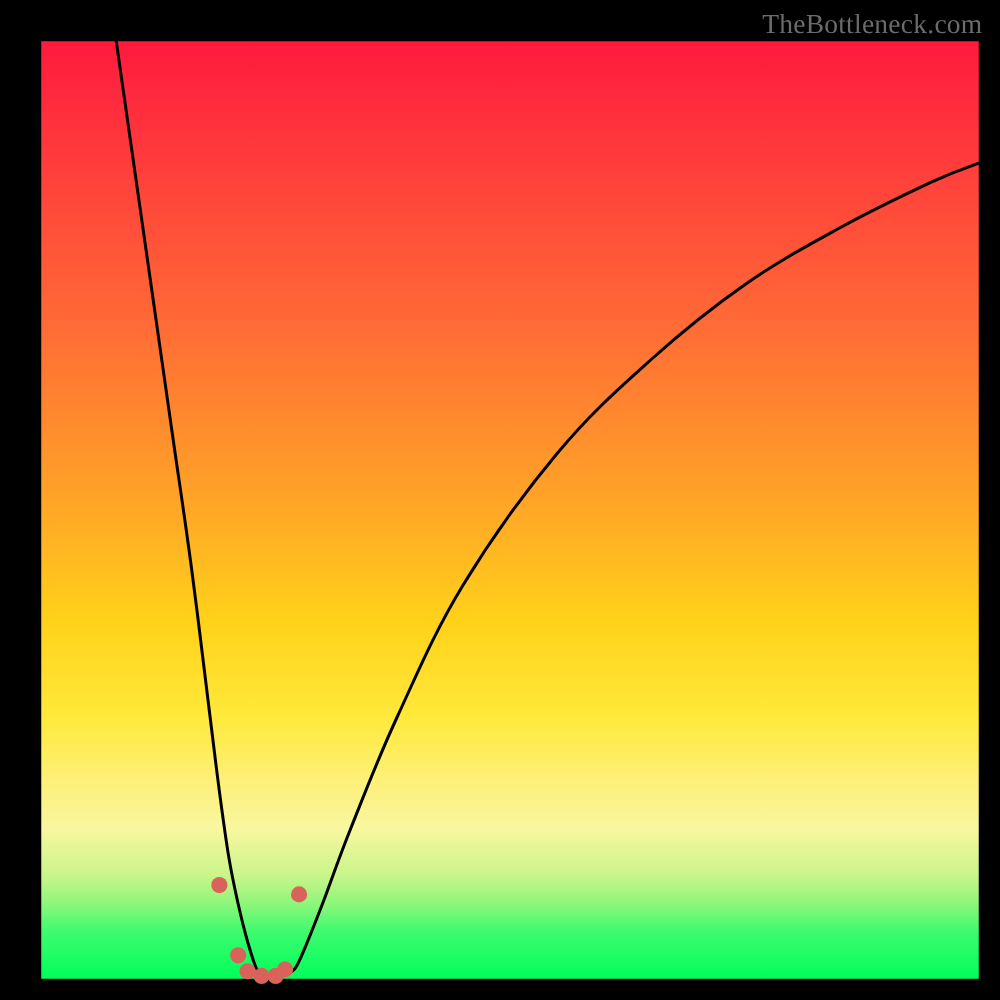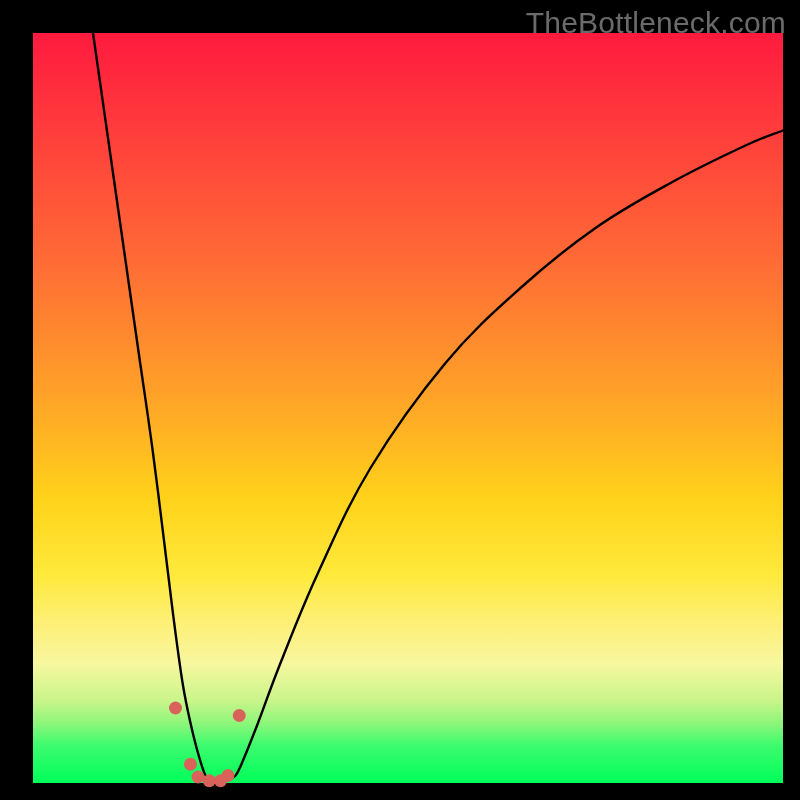--- a/index.html
+++ b/index.html
@@ -40,23 +40,24 @@
       #8ef67a 92%,
       #3dfb6e 95%,
       #00ff5a 100%
     );
   }
   .watermark {
     position: absolute;
     top: 6px;
     right: 14px;
     color: #6b6b6b;
-    font-size: 30px;
+    font-size: 22px;
     letter-spacing: 0.2px;
     user-select: none;
+    font-family: Liberation Serif, serif;
   }
   svg.curve {
     position: absolute;
     left: 0;
     top: 0;
     width: 750px;
     height: 750px;
     overflow: visible;
   }
 </style>

